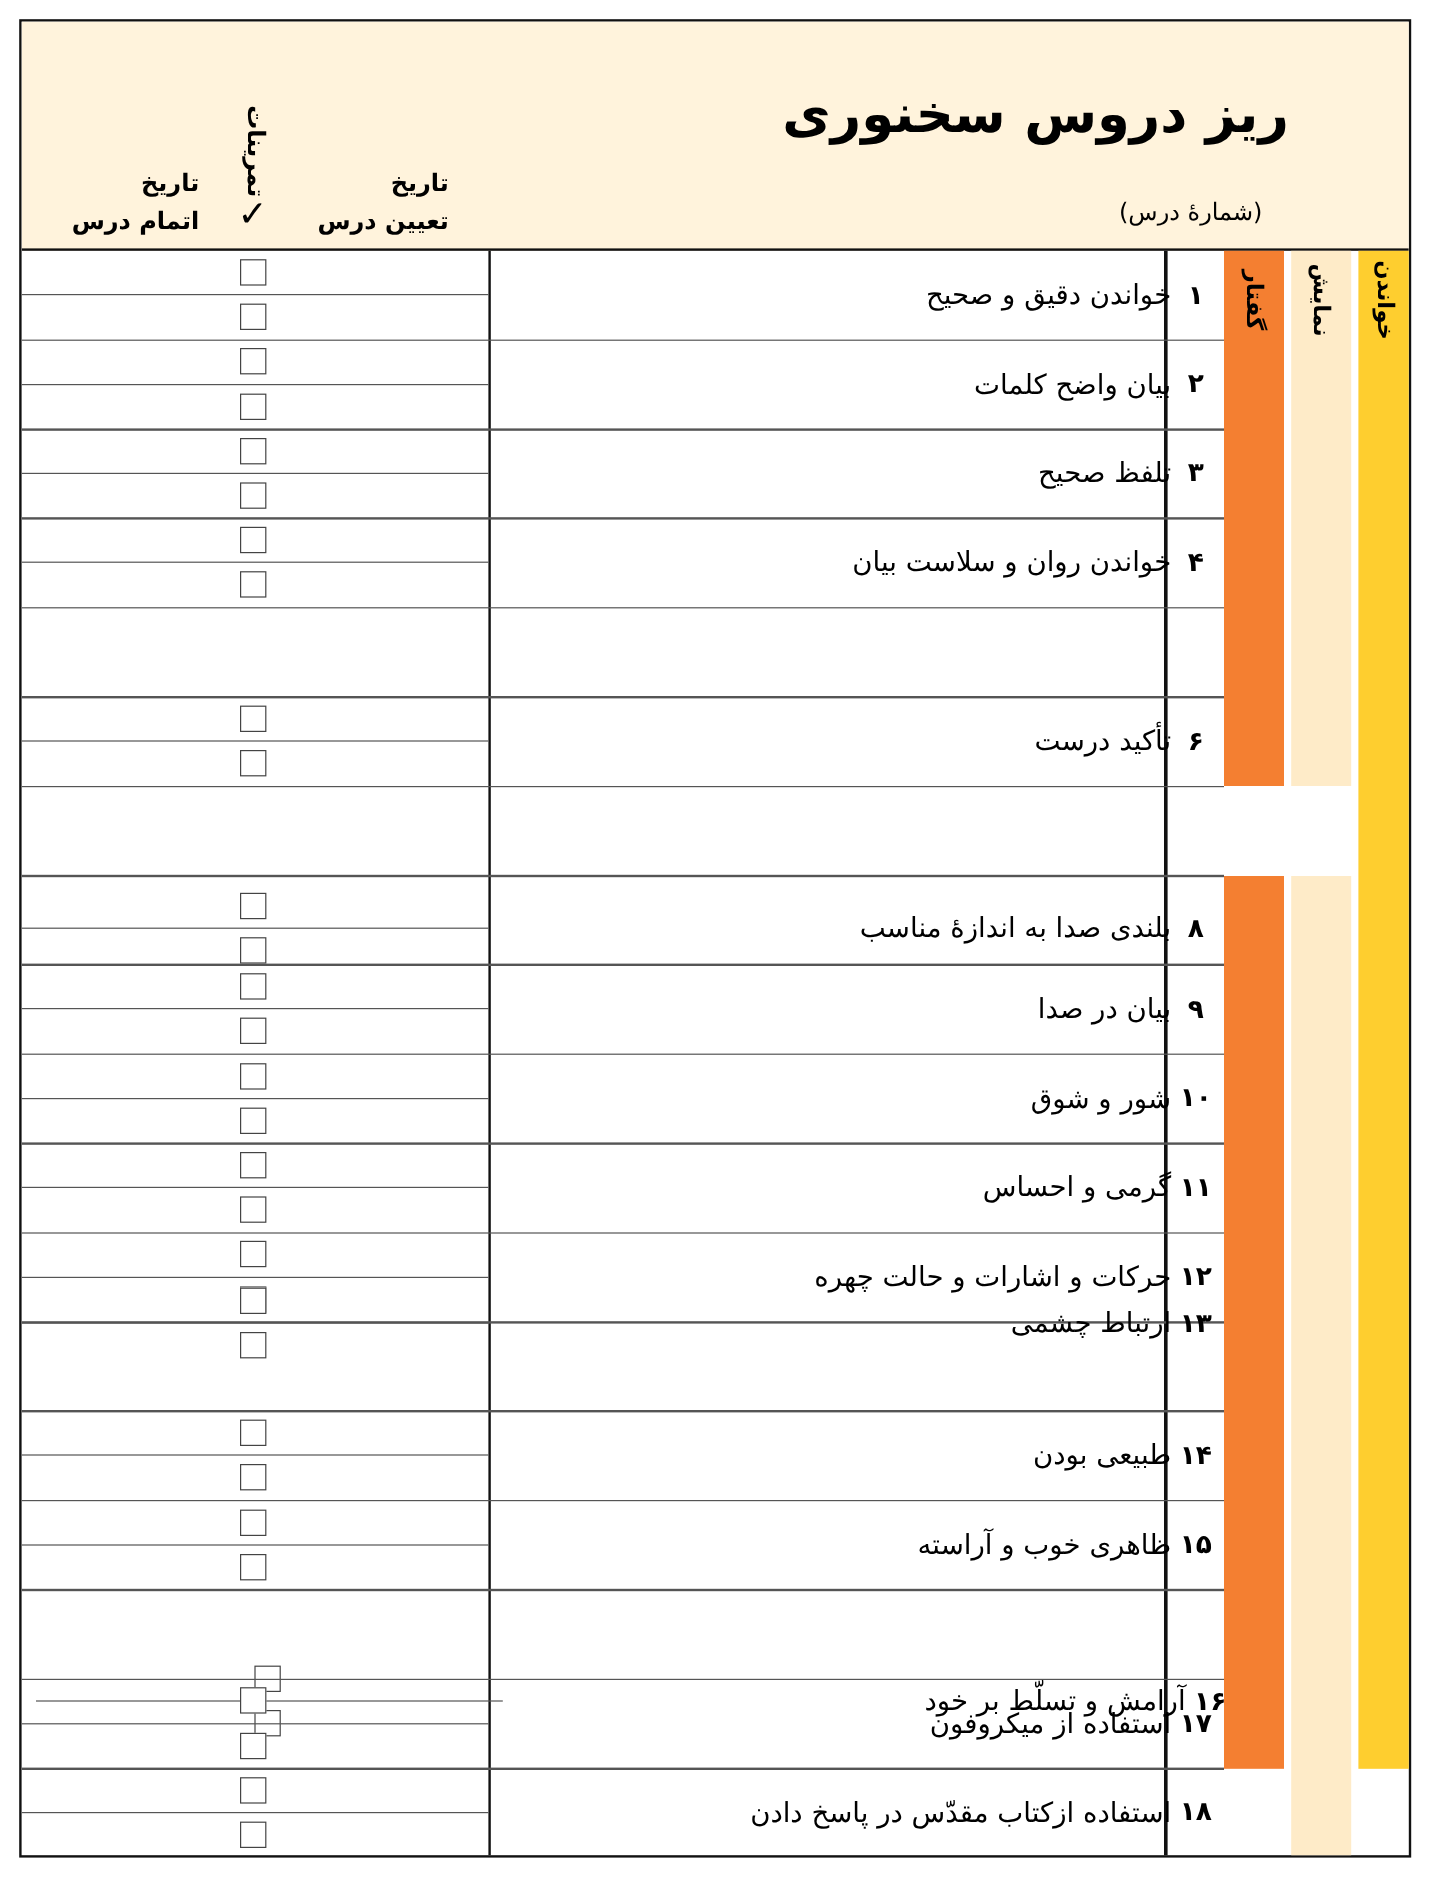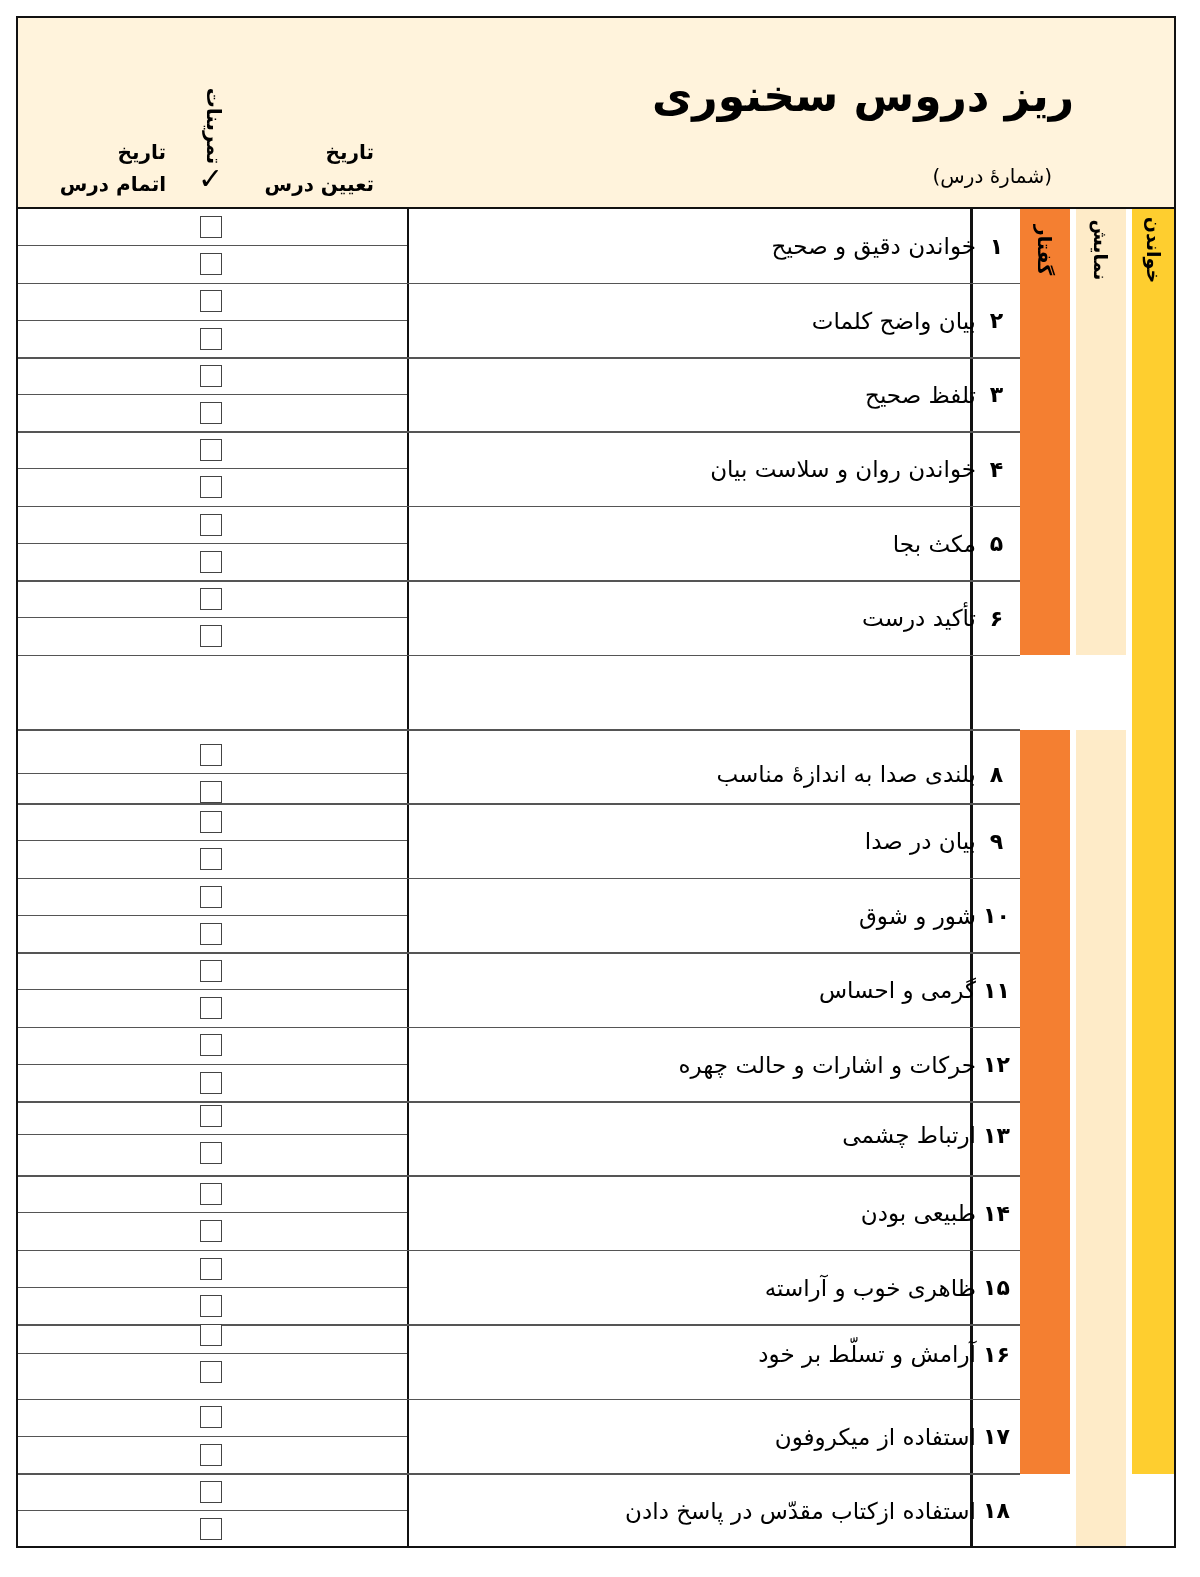--- a/index.html
+++ b/index.html
@@ -116,30 +116,20 @@
           <div class="cb"></div>
         </div>
       <div class="sub bottom">
           <div class="cb"></div>
         </div>
       <div class="lesson">خواندن روان و سلاست بیان</div>
       <div class="num">۴</div>
     </div>
     <div class="row-line" style="top:296.8px;"></div>
 
-    <div class="row" style="top:297.6px;">
-      <div class="sub top">
-          <div class="cb"></div>
-        </div>
-      <div class="sub bottom">
-          <div class="cb"></div>
-        </div>
-      <div class="lesson">مکث بجا</div>
-      <div class="num">۵</div>
-    </div>
     <div class="row-line" style="top:371.2px;"></div>
 
     <div class="row" style="top:372px;">
       <div class="sub top">
           <div class="cb"></div>
         </div>
       <div class="sub bottom">
           <div class="cb"></div>
         </div>
       <div class="lesson">تأکید درست</div>
@@ -202,21 +192,21 @@
           <div class="cb"></div>
         </div>
       <div class="sub bottom">
           <div class="cb"></div>
         </div>
       <div class="lesson">حرکات و اشارات و حالت چهره</div>
       <div class="num">۱۲</div>
     </div>
     <div class="row-line" style="top:892px;"></div>
 
-    <div class="row" style="top:889px;padding-left:16px;">
+    <div class="row" style="top:857px;padding-left:16px;">
       <div class="sub top">
           <div class="cb"></div>
         </div>
       <div class="sub bottom">
           <div class="cb"></div>
         </div>
       <div class="lesson">ارتباط چشمی</div>
       <div class="num">۱۳</div>
     </div>
     <div class="row-line" style="top:966.4px;"></div>
@@ -238,21 +228,21 @@
           <div class="cb"></div>
         </div>
       <div class="sub bottom">
           <div class="cb"></div>
         </div>
       <div class="lesson">ظاهری خوب و آراسته</div>
       <div class="num">۱۵</div>
     </div>
     <div class="row-line" style="top:1115.2px;"></div>
 
-    <div class="row" style="top:1108px;">
+    <div class="row" style="top:1172px;margin-left:12px;">
       <div class="sub top">
           <div class="cb"></div>
         </div>
       <div class="sub bottom">
           <div class="cb"></div>
         </div>
       <div class="lesson">آرامش و تسلّط بر خود</div>
       <div class="num">۱۶</div>
     </div>
     <div class="row-line" style="top:1189.6px;"></div>

